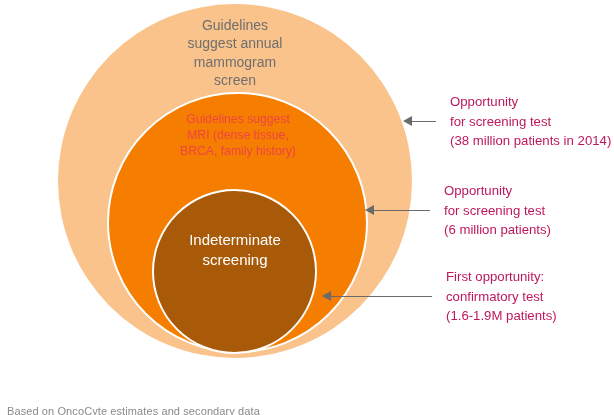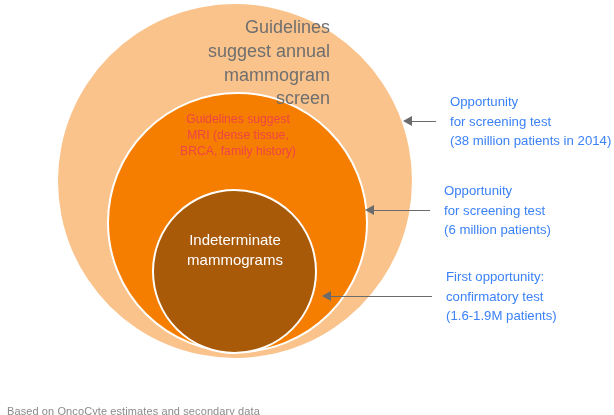--- a/index.html
+++ b/index.html
@@ -61,23 +61,22 @@
   .circle-label {
     position: absolute;
     text-align: center;
     line-height: 1.32;
     white-space: pre-line;
   }
   .label-outer {
     left: 140px;
     top: 16px;
     width: 190px;
-    font-size: 18px;
+    font-size: 14px;
     color: #6f6f6f;
-    text-align: right;
   }
   .label-middle {
     left: 142px;
     top: 111px;
     width: 192px;
     font-size: 12.2px;
     color: #ef4444;
   }
   .label-inner {
     left: 150px;
@@ -112,21 +111,21 @@
     top: 0px;
     width: 0;
     height: 0;
     border-top: 5px solid transparent;
     border-bottom: 5px solid transparent;
     border-right: 9px solid #6b6b6b;
   }
   .callout .ctext {
     font-size: 13.2px;
     line-height: 1.48;
-    color: #3b82f6;
+    color: #be185d;
     white-space: pre-line;
     margin-left: 14px;
   }
 
   #callout-1 { left: 403px; top: 92px; }
   #callout-1 .arrow { width: 33px; }
   #callout-2 { left: 365px; top: 181px; }
   #callout-2 .arrow { width: 65px; }
   #callout-3 { left: 322px; top: 267px; }
   #callout-3 .arrow { width: 110px; }
@@ -156,21 +155,21 @@
     <div class="circle-label label-outer">Guidelines
 suggest annual
 mammogram
 screen</div>
 
     <div class="circle-label label-middle">Guidelines suggest
 MRI (dense tissue,
 BRCA, family history)</div>
 
     <div class="circle-label label-inner">Indeterminate
-mammograms</div>
+screening</div>
   </div>
 
   <div class="callout" id="callout-1">
     <span class="arrow">
       <span class="head"></span>
       <span class="shaft"></span>
     </span>
     <span class="ctext">Opportunity
 for screening test
 (38 million patients in 2014)</span>

